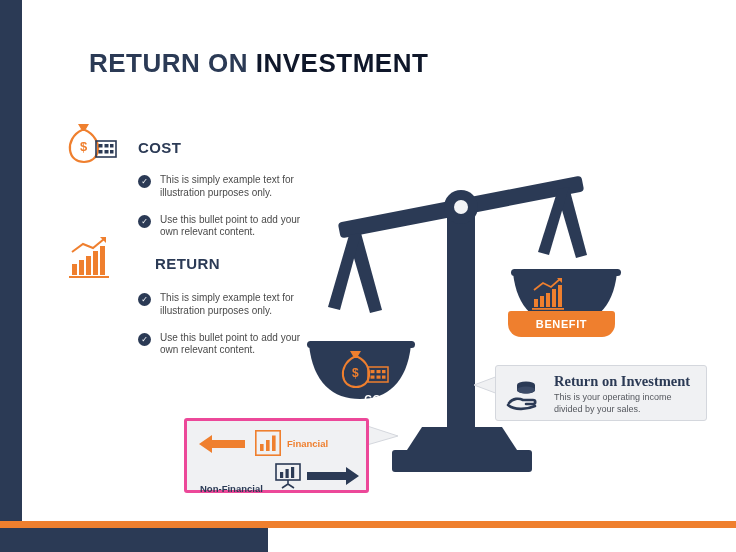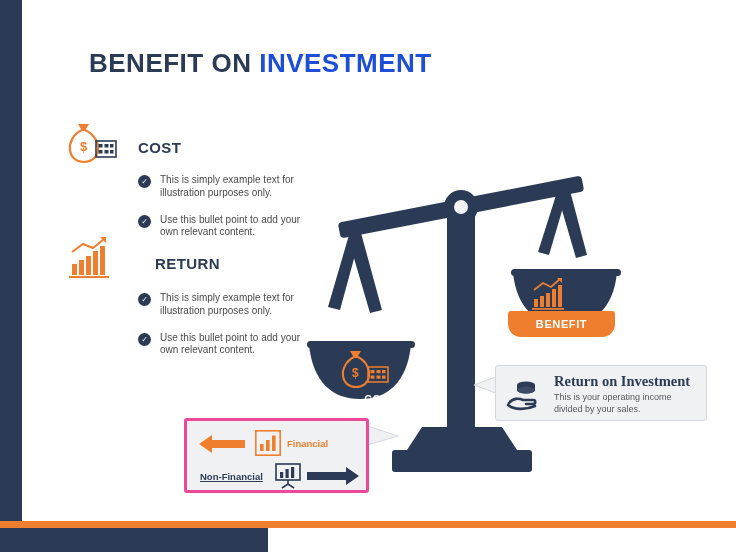--- a/index.html
+++ b/index.html
@@ -33,21 +33,21 @@
     position:absolute; left:0; top:528px; width:268px; height:24px;
     background:#2b3a55;
   }
 
   
   .title {
     position:absolute; left:67px; top:48px;
     font-size:26px; font-weight:bold; letter-spacing:0.5px;
     color:#2b3a55;
   }
-  .title .accent { color:#1d4ed8; }
+  .title .accent { color:#0f172a; }
 
   
   .block { position:absolute; }
   .block-heading {
     font-size:15px; font-weight:bold; color:#2b3a55;
     letter-spacing:0.4px;
   }
   .bullet-row {
     display:flex; align-items:flex-start; gap:9px; margin-top:9px;
   }
@@ -112,21 +112,21 @@
   }
 </style>
 </head>
 <body>
 
 <div class="edge-left"></div>
 
 <div class="slide">
 
   <div class="title">
-    <span>BENEFIT ON </span><span class="accent">INVESTMENT</span>
+    <span>RETURN ON </span><span class="accent">INVESTMENT</span>
   </div>
 
   <div class="block" style="left:45px; top:110px; width:230px;">
 
     <span class="icn" style="left:0px; top:13px;">
       <svg width="50" height="42" viewBox="0 0 50 42">
         <path d="M14 6 L11 1 L22 1 L19 6 Z" fill="#ef7f2e"></path>
         <path d="M15 7 C6 11 2 20 3 27 C4 35 10 39 17 39 C24 39 30 35 31 27 C32 20 27 11 18 7 Z" fill="none" stroke="#ef7f2e" stroke-width="2.2"></path>
         <text x="13" y="28" font-family="Liberation Sans, sans-serif" font-size="13" font-weight="bold" fill="#ef7f2e">$</text>
         <rect x="29" y="18" width="20" height="16" fill="none" stroke="#2b3a55" stroke-width="1.6"></rect>
@@ -268,21 +268,21 @@
       <path d="M0 9 L13 0 L13 5 L46 5 L46 13 L13 13 L13 18 Z" fill="#ef7f2e"></path>
     </svg>
     <svg style="position:absolute; left:68px; top:9px;" width="26" height="26" viewBox="0 0 26 26">
       <rect x="0.8" y="0.8" width="24.4" height="24.4" fill="none" stroke="#ef7f2e" stroke-width="1.6"></rect>
       <rect x="5" y="14" width="3.6" height="7" fill="#ef7f2e"></rect>
       <rect x="11" y="10" width="3.6" height="11" fill="#ef7f2e"></rect>
       <rect x="17" y="5.5" width="3.6" height="15.5" fill="#ef7f2e"></rect>
     </svg>
     <div class="fin-label" style="left:100px; top:17px;">Financial</div>
 
-    <div class="nonfin-label" style="left:13px; top:50px;text-decoration:underline;">Non-Financial</div>
+    <div class="nonfin-label" style="left:13px; top:62px;">Non-Financial</div>
     <svg style="position:absolute; left:88px; top:42px;" width="26" height="26" viewBox="0 0 26 26">
       <rect x="1" y="1" width="24" height="16" fill="none" stroke="#2b3a55" stroke-width="1.6"></rect>
       <rect x="5" y="9" width="3.2" height="6" fill="#2b3a55"></rect>
       <rect x="10.5" y="6" width="3.2" height="9" fill="#2b3a55"></rect>
       <rect x="16" y="4" width="3.2" height="11" fill="#2b3a55"></rect>
       <path d="M13 17 L13 21 M7 25 L13 21 L19 25" fill="none" stroke="#2b3a55" stroke-width="1.6"></path>
     </svg>
     <svg style="position:absolute; left:120px; top:46px;" width="52" height="18" viewBox="0 0 52 18">
       <path d="M52 9 L39 0 L39 5 L0 5 L0 13 L39 13 L39 18 Z" fill="#2b3a55"></path>
     </svg>

